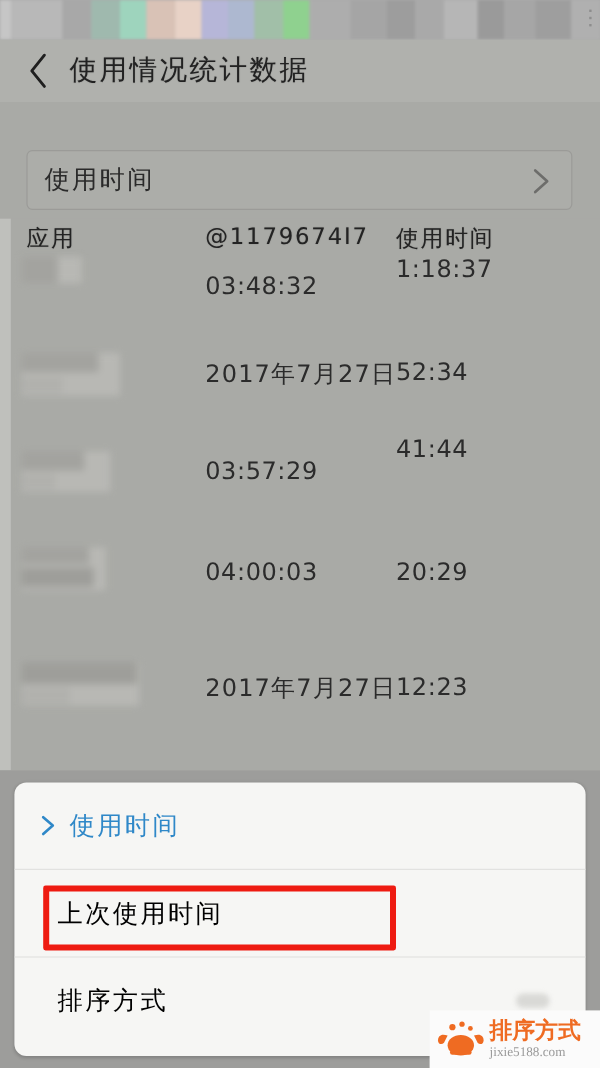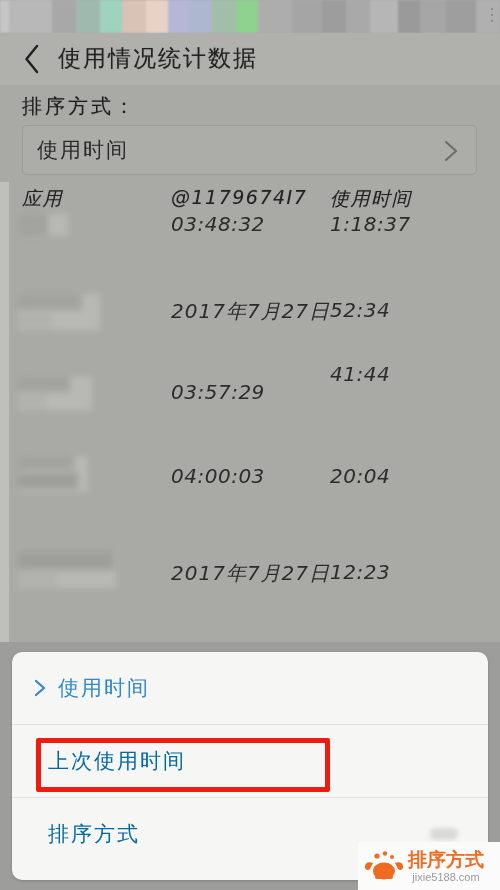--- a/index.html
+++ b/index.html
@@ -116,21 +116,20 @@
     width: 22px; height: 24px;
   }
 
   
   #list-area {
     position: absolute;
     left: 0; top: 182px;
     width: 500px; height: 460px;
     background: #a9aaa6;
     overflow: hidden;
-    font-style: italic;
   }
   .edge-strip {
     position: absolute;
     left: 0; top: 0;
     width: 9px; height: 460px;
     background: #bfc0bc;
   }
 
   .col-app   { position: absolute; left: 22px; }
   .col-mid   { position: absolute; left: 171px; }
@@ -186,21 +185,21 @@
     position: relative;
     height: 72px;
     border-bottom: 1px solid #e2e2e0;
     display: flex;
     align-items: center;
     cursor: pointer;
   }
   .sheet-row:last-child { border-bottom: none; }
   .sheet-row-label {
     font-size: 21px;
-    color: #0369a1;
+    color: #000000;
     letter-spacing: 2px;
     font-family: "DejaVu Sans", sans-serif;
     margin-left: 36px;
   }
   .sheet-row.selected .sheet-row-label {
     color: #2f88c8;
     margin-left: 10px;
   }
   #sheet-sel-chevron {
     margin-left: 20px;
@@ -242,22 +241,21 @@
     font-size: 19px;
     font-weight: bold;
     color: #ef6b22;
     letter-spacing: 0px;
     font-family: "DejaVu Sans", sans-serif;
   }
   #wm-url {
     font-size: 11px;
     color: #9a9a9a;
     margin-top: 3px;
-    font-family: Liberation Sans, sans-serif;
-    text-align: center;
+    font-family: Liberation Serif, serif;
   }
 </style>
 </head>
 <body>
 
 <div id="screen">
 
   <div id="status-bar">
     <div class="blk" style="left:0;width:52px;background:#b8b8b8;"></div>
     <div class="blk" style="left:52px;width:24px;background:#a8a8a8;"></div>
@@ -291,21 +289,20 @@
       <span>
         <svg width="18" height="30" viewBox="0 0 18 30">
           <path d="M14 2 L3.5 15 L14 28" fill="none" stroke="#1f1f1f" stroke-width="2.4" stroke-linecap="round" stroke-linejoin="round"></path>
         </svg>
       </span>
     </div>
     <div id="page-title">使用情况统计数据</div>
   </div>
 
   <div id="sort-section">
-    <div id="sort-label">排序方式：</div>
     <div id="sort-select">
       <div id="sort-select-value">使用时间</div>
       <span id="sort-chevron">
         <svg width="22" height="24" viewBox="0 0 22 24">
           <path d="M6 3 L16 12 L6 21" fill="none" stroke="#6d6d6b" stroke-width="2.2" stroke-linecap="round" stroke-linejoin="round"></path>
         </svg>
       </span>
     </div>
   </div>
 
@@ -315,21 +312,21 @@
     <div>
       <div class="hdr col-app" style="top:4px;">应用</div>
       <div class="hdr col-mid" style="top:4px;">@1179674I7</div>
       <div class="hdr col-dur" style="top:4px;">使用时间</div>
     </div>
 
     <div>
       <div class="redact" style="left:18px;top:32px;width:50px;height:22px;">
         <i style="left:0;top:0;width:30px;height:22px;"></i>
       </div>
-      <div class="cell col-mid" style="top:30px;">03:48:32</div>
+      <div class="cell col-mid" style="top:44px;">03:48:32</div>
       <div class="cell col-dur" style="top:30px;">1:18:37</div>
     </div>
 
     <div>
       <div class="redact" style="left:18px;top:112px;width:82px;height:36px;">
         <i style="left:0;top:0;width:64px;height:16px;"></i>
         <i style="left:0;top:20px;width:34px;height:14px;background:#b2b2ae;"></i>
       </div>
       <div class="cell cjk col-mid" style="top:116px;">2017年7月27日</div>
       <div class="cell col-dur" style="top:116px;">52:34</div>
@@ -343,21 +340,21 @@
       <div class="cell col-mid" style="top:198px;">03:57:29</div>
       <div class="cell col-dur" style="top:180px;">41:44</div>
     </div>
 
     <div>
       <div class="redact" style="left:18px;top:274px;width:70px;height:36px;">
         <i style="left:0;top:0;width:56px;height:14px;"></i>
         <i style="left:0;top:17px;width:60px;height:16px;background:#9e9e9a;"></i>
       </div>
       <div class="cell col-mid" style="top:282px;">04:00:03</div>
-      <div class="cell col-dur" style="top:282px;">20:04</div>
+      <div class="cell col-dur" style="top:282px;">20:29</div>
     </div>
 
     <div>
       <div class="redact" style="left:18px;top:370px;width:98px;height:36px;">
         <i style="left:0;top:0;width:96px;height:18px;background:#9e9e9a;"></i>
         <i style="left:0;top:21px;width:40px;height:14px;background:#b2b2ae;"></i>
       </div>
       <div class="cell cjk col-mid" style="top:378px;">2017年7月27日</div>
       <div class="cell col-dur" style="top:378px;">12:23</div>
     </div>

